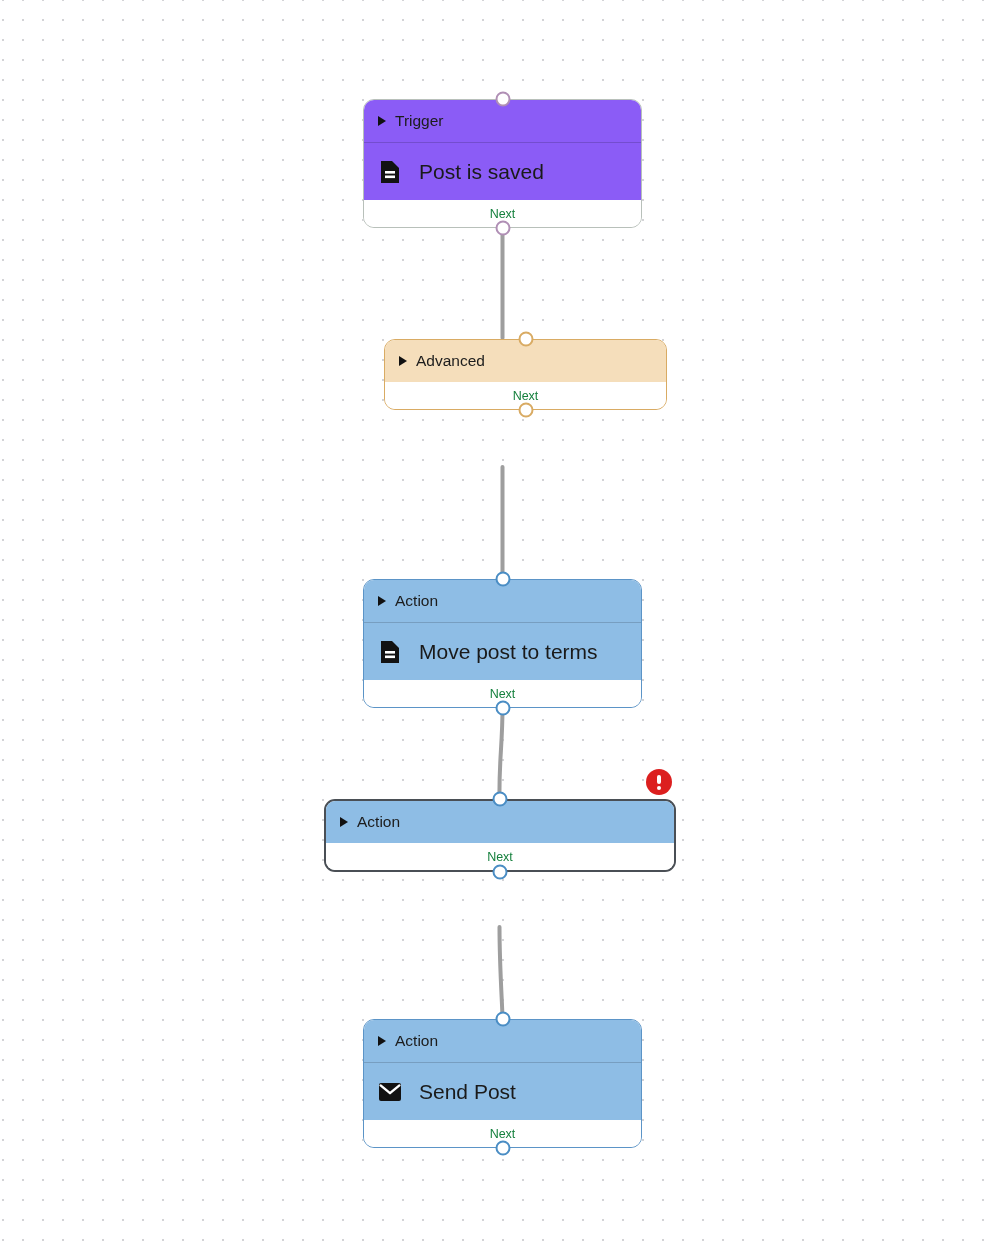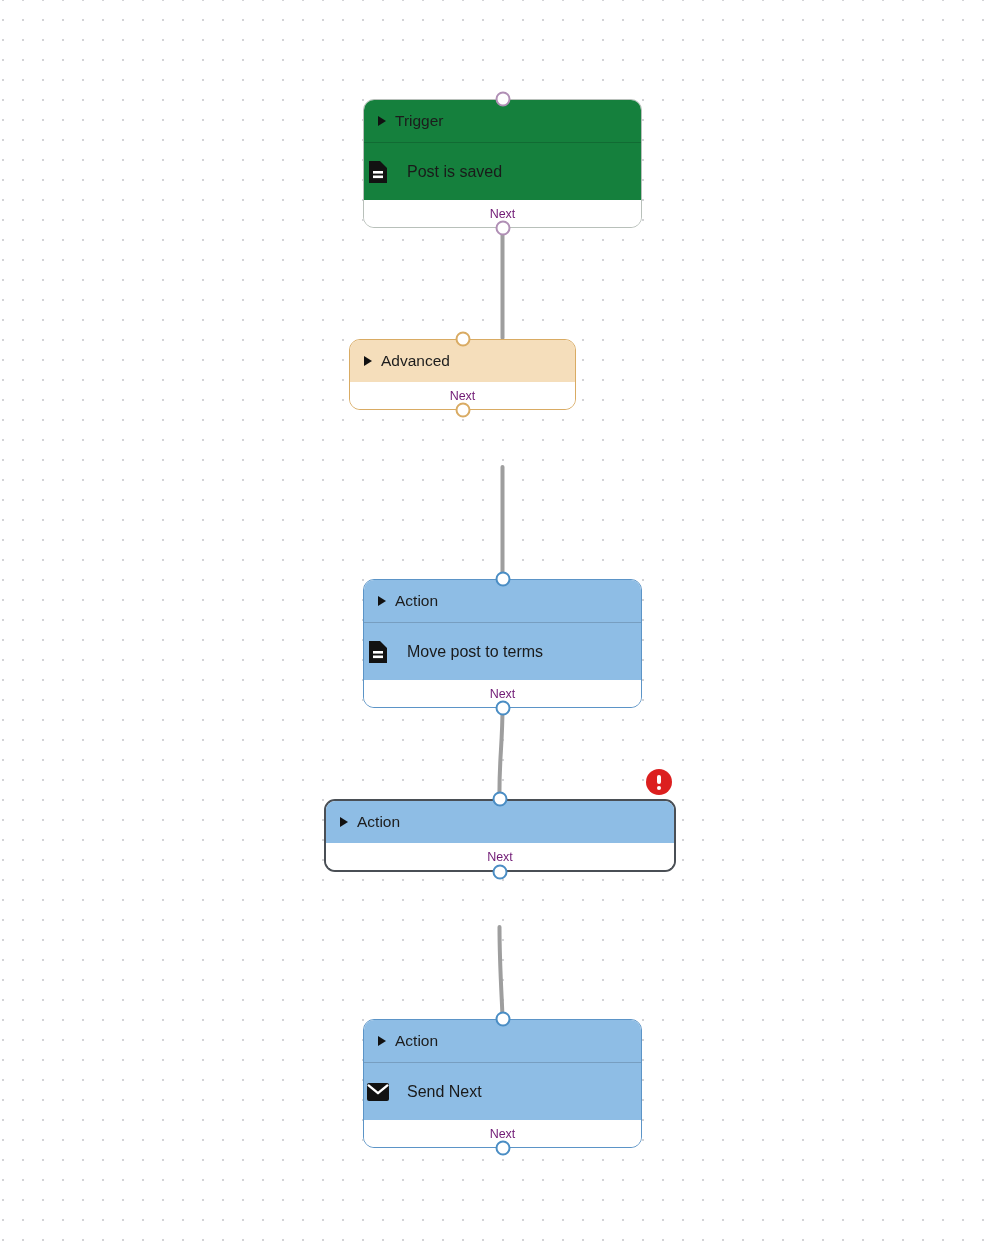--- a/index.html
+++ b/index.html
@@ -63,49 +63,49 @@
     border-top: 5.5px solid transparent;
     border-bottom: 5.5px solid transparent;
     flex: none;
   }
 
   .node-body {
     display: flex;
     align-items: center;
     gap: 17px;
     height: 58px;
-    padding: 0 2px;
-    box-sizing: border-box;
-    font-size: 16px;
+    padding: 0 14px;
+    box-sizing: border-box;
+    font-size: 21px;
     color: #1a1a1a;
     border-top: 1px solid rgba(0,0,0,0.16);
   }
   .node-icon {
     width: 24px;
     height: 24px;
     flex: none;
     display: flex;
     align-items: center;
     justify-content: center;
   }
 
   .node-footer {
     height: 27px;
     background: #ffffff;
     display: flex;
     align-items: center;
     justify-content: center;
     font-size: 12.5px;
-    color: #701a75;
+    color: #15803d;
     box-sizing: border-box;
   }
 
   
   .t-trigger .node-header,
-  .t-trigger .node-body { background: #15803d; text-align: right; }
+  .t-trigger .node-body { background: #8b5cf6; text-align: right; }
   .t-trigger .node-inner { border-color: #b8c0ba; }
 
   .t-advanced .node-header,
   .t-advanced .node-body { background: #f5debb; }
   .t-advanced .node-inner { border-color: #d9ab63; }
 
   .t-action .node-header,
   .t-action .node-body { background: #8ebde5; }
   .t-action .node-inner { border-color: #5b94c7; }
 
@@ -198,21 +198,21 @@
             </span>
             <span>Post is saved</span>
           </div>
           <div class="node-footer">
             <span>Next</span>
           </div>
         </div>
         <span class="handle top h-trigger"></span>
         <span class="handle bottom h-trigger"></span>
       </div>
-      <div class="node t-advanced" style="left: 349px; top: 339px; width: 227px;">
+      <div class="node t-advanced" style="left: 384px; top: 339px; width: 283px;">
         <div class="node-inner">
           <div class="node-header">
             <span class="caret"></span>
             <span>Advanced</span>
           </div>
           <div class="node-footer">
             <span>Next</span>
           </div>
         </div>
         <span class="handle top h-advanced"></span>
@@ -260,21 +260,21 @@
             <span class="caret"></span>
             <span>Action</span>
           </div>
           <div class="node-body">
             <span class="node-icon">
               <svg width="24" height="20" viewBox="0 0 24 20" aria-hidden="true">
                 <rect x="1" y="1" width="22" height="18" rx="2" fill="#121212"></rect>
                 <path d="M2.6 3.4 L12 11.2 L21.4 3.4" fill="none" stroke="#ffffff" stroke-width="2.4" stroke-linecap="round" stroke-linejoin="round"></path>
               </svg>
             </span>
-            <span>Send Next</span>
+            <span>Send Post</span>
           </div>
           <div class="node-footer">
             <span>Next</span>
           </div>
         </div>
         <span class="handle top h-action"></span>
         <span class="handle bottom h-action"></span>
       </div>
     </div>
 

